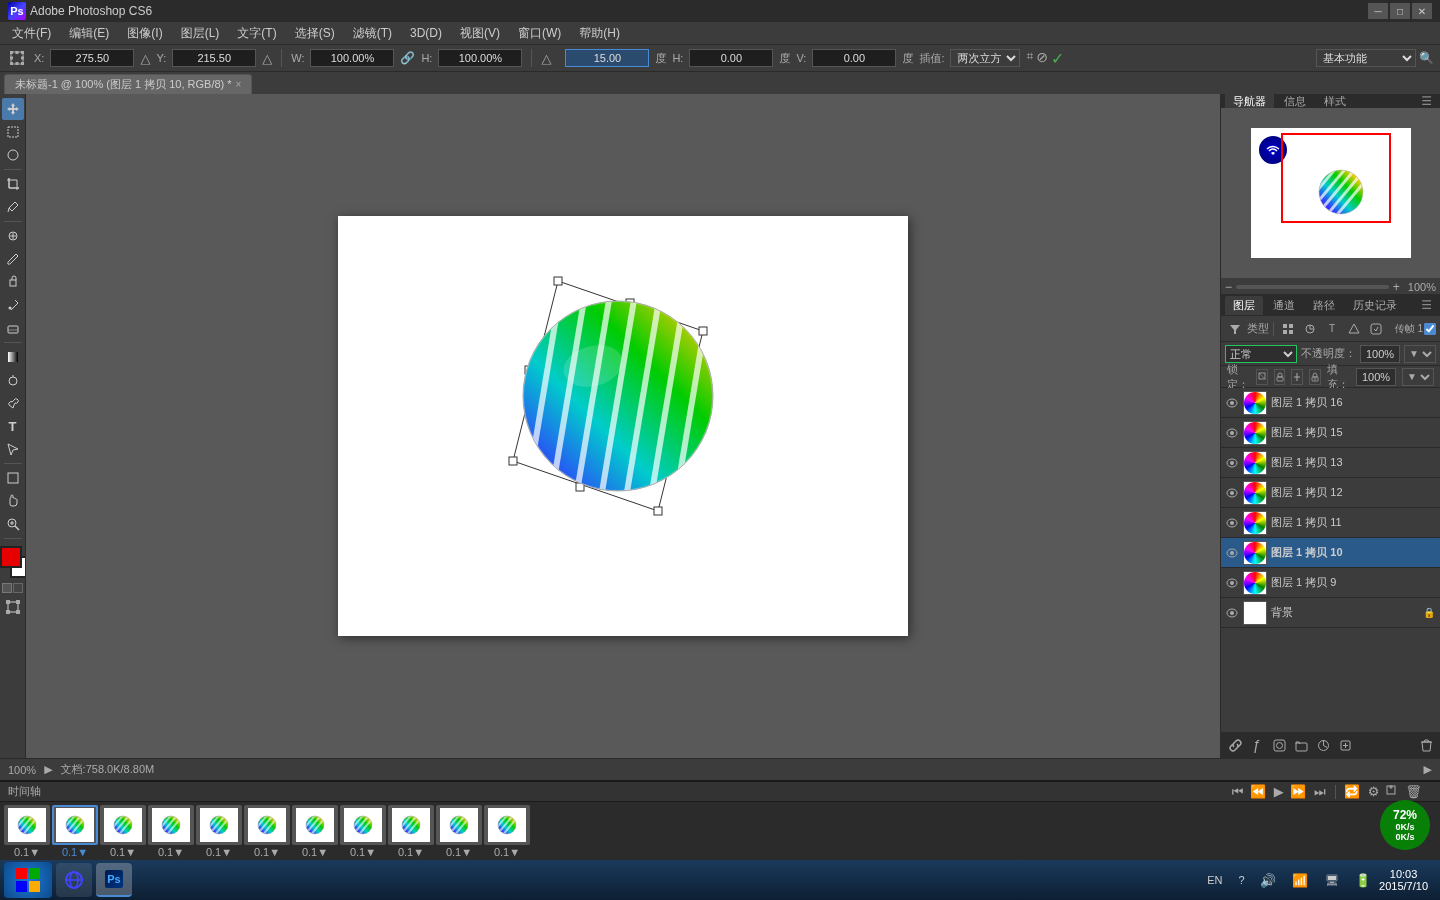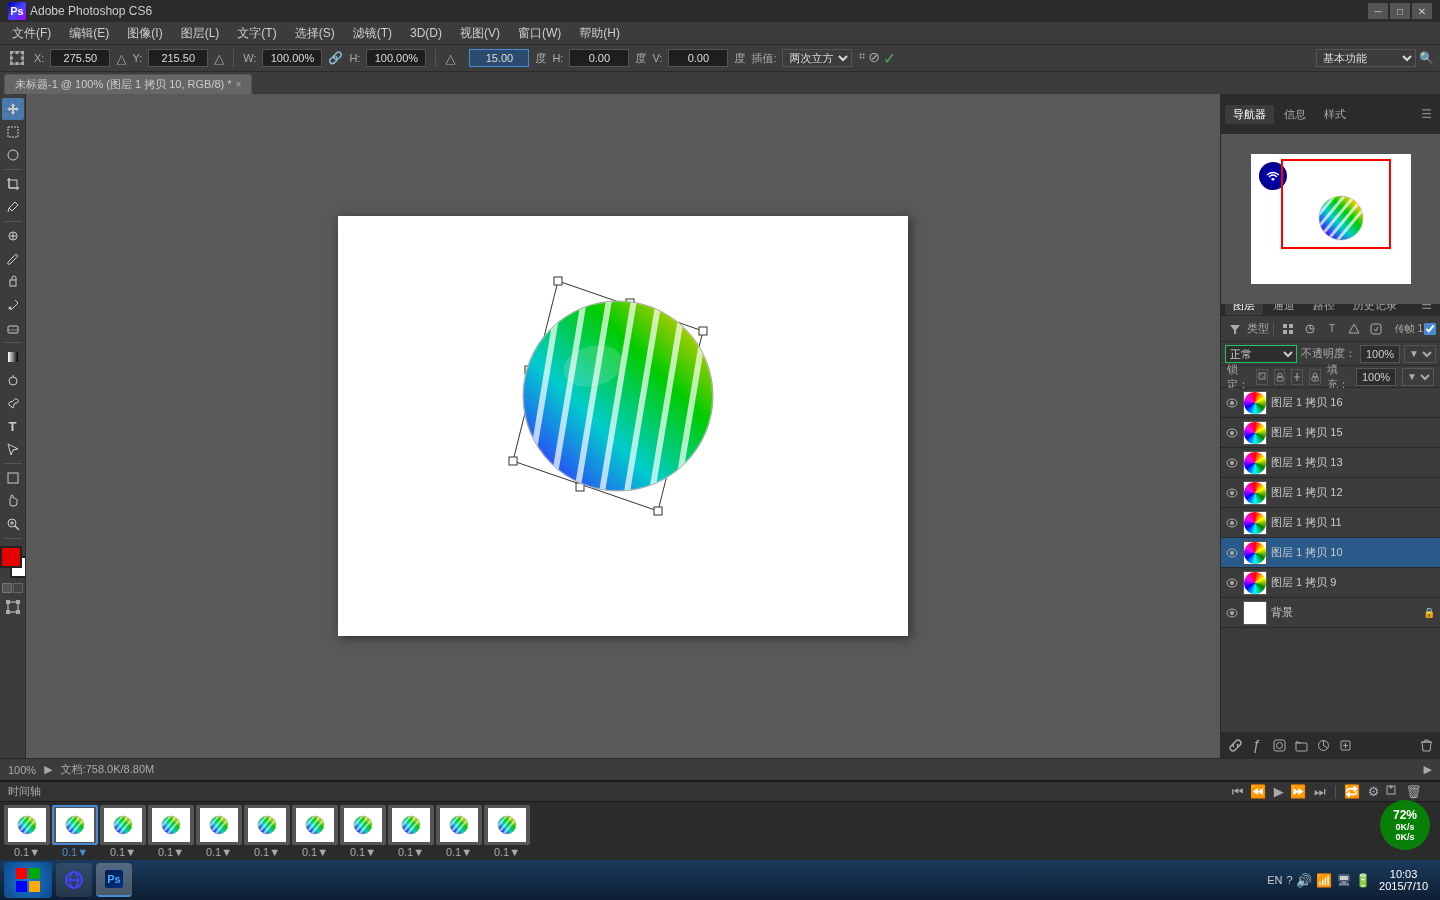--- a/index.html
+++ b/index.html
@@ -63,21 +63,21 @@
       padding: 0 6px;
       gap: 6px;
       font-size: 11px;
     }
     .opt-label { color: #aaa; }
     .opt-value {
       background: #1e1e1e;
       border: 1px solid #555;
       color: #ddd;
       font-size: 11px;
-      width: 60px;
+      width: 84px;
       height: 18px;
       padding: 3px 3px;
       text-align: center;
     }
     .opt-value.active { background: #2a4a6e; border-color: #4a8ad4; margin-left: 8px; }
     .opt-sep { width: 1px; height: 18px; background: #555; margin: 0 3px; }
     .opt-select {
       background: #3c3c3c;
       border: 1px solid #555;
       color: #ddd;
@@ -174,21 +174,21 @@
     }
 
     
     #navigator-panel {
       height: 200px;
       border-bottom: 1px solid #2a2a2a;
     }
     #nav-tabs {
       display: flex;
       background: #2b2b2b;
-      height: 40px;
+      height: 14px;
       align-items: center;
       padding: 0 4px;
       gap: 8px;
       justify-content: space-between;
     }
     #nav-tabs-left { display: flex; gap: 2px; }
     .panel-tab {
       padding: 2px 8px;
       font-size: 11px;
       color: #aaa;
@@ -333,21 +333,21 @@
 
     .layer-item {
       height: 30px;
       display: flex;
       align-items: center;
       padding: 0 4px;
       gap: 4px;
       border-bottom: 1px solid #2a2a2a;
       cursor: pointer;
     }
-    .layer-item.active { background: #2a5a8a; }
+    .layer-item.active { background: #2a5a8a; font-weight: bold; }
     .layer-vis {
       width: 14px;
       height: 14px;
       display: flex;
       align-items: center;
       justify-content: center;
       color: #aaa;
       font-size: 12px;
       cursor: pointer;
     }
@@ -558,21 +558,21 @@
       padding-right: 8px;
     }
     .taskbar-time {
       color: white;
       font-size: 11px;
       text-align: center;
     }
     .taskbar-icons {
       display: flex;
       align-items: center;
-      gap: 4px;
+      gap: 16px;
       color: white;
       font-size: 13px;
     }
 
     
     #net-speed {
       position: fixed;
       bottom: 50px;
       right: 10px;
       background: rgba(0,150,0,0.8);

